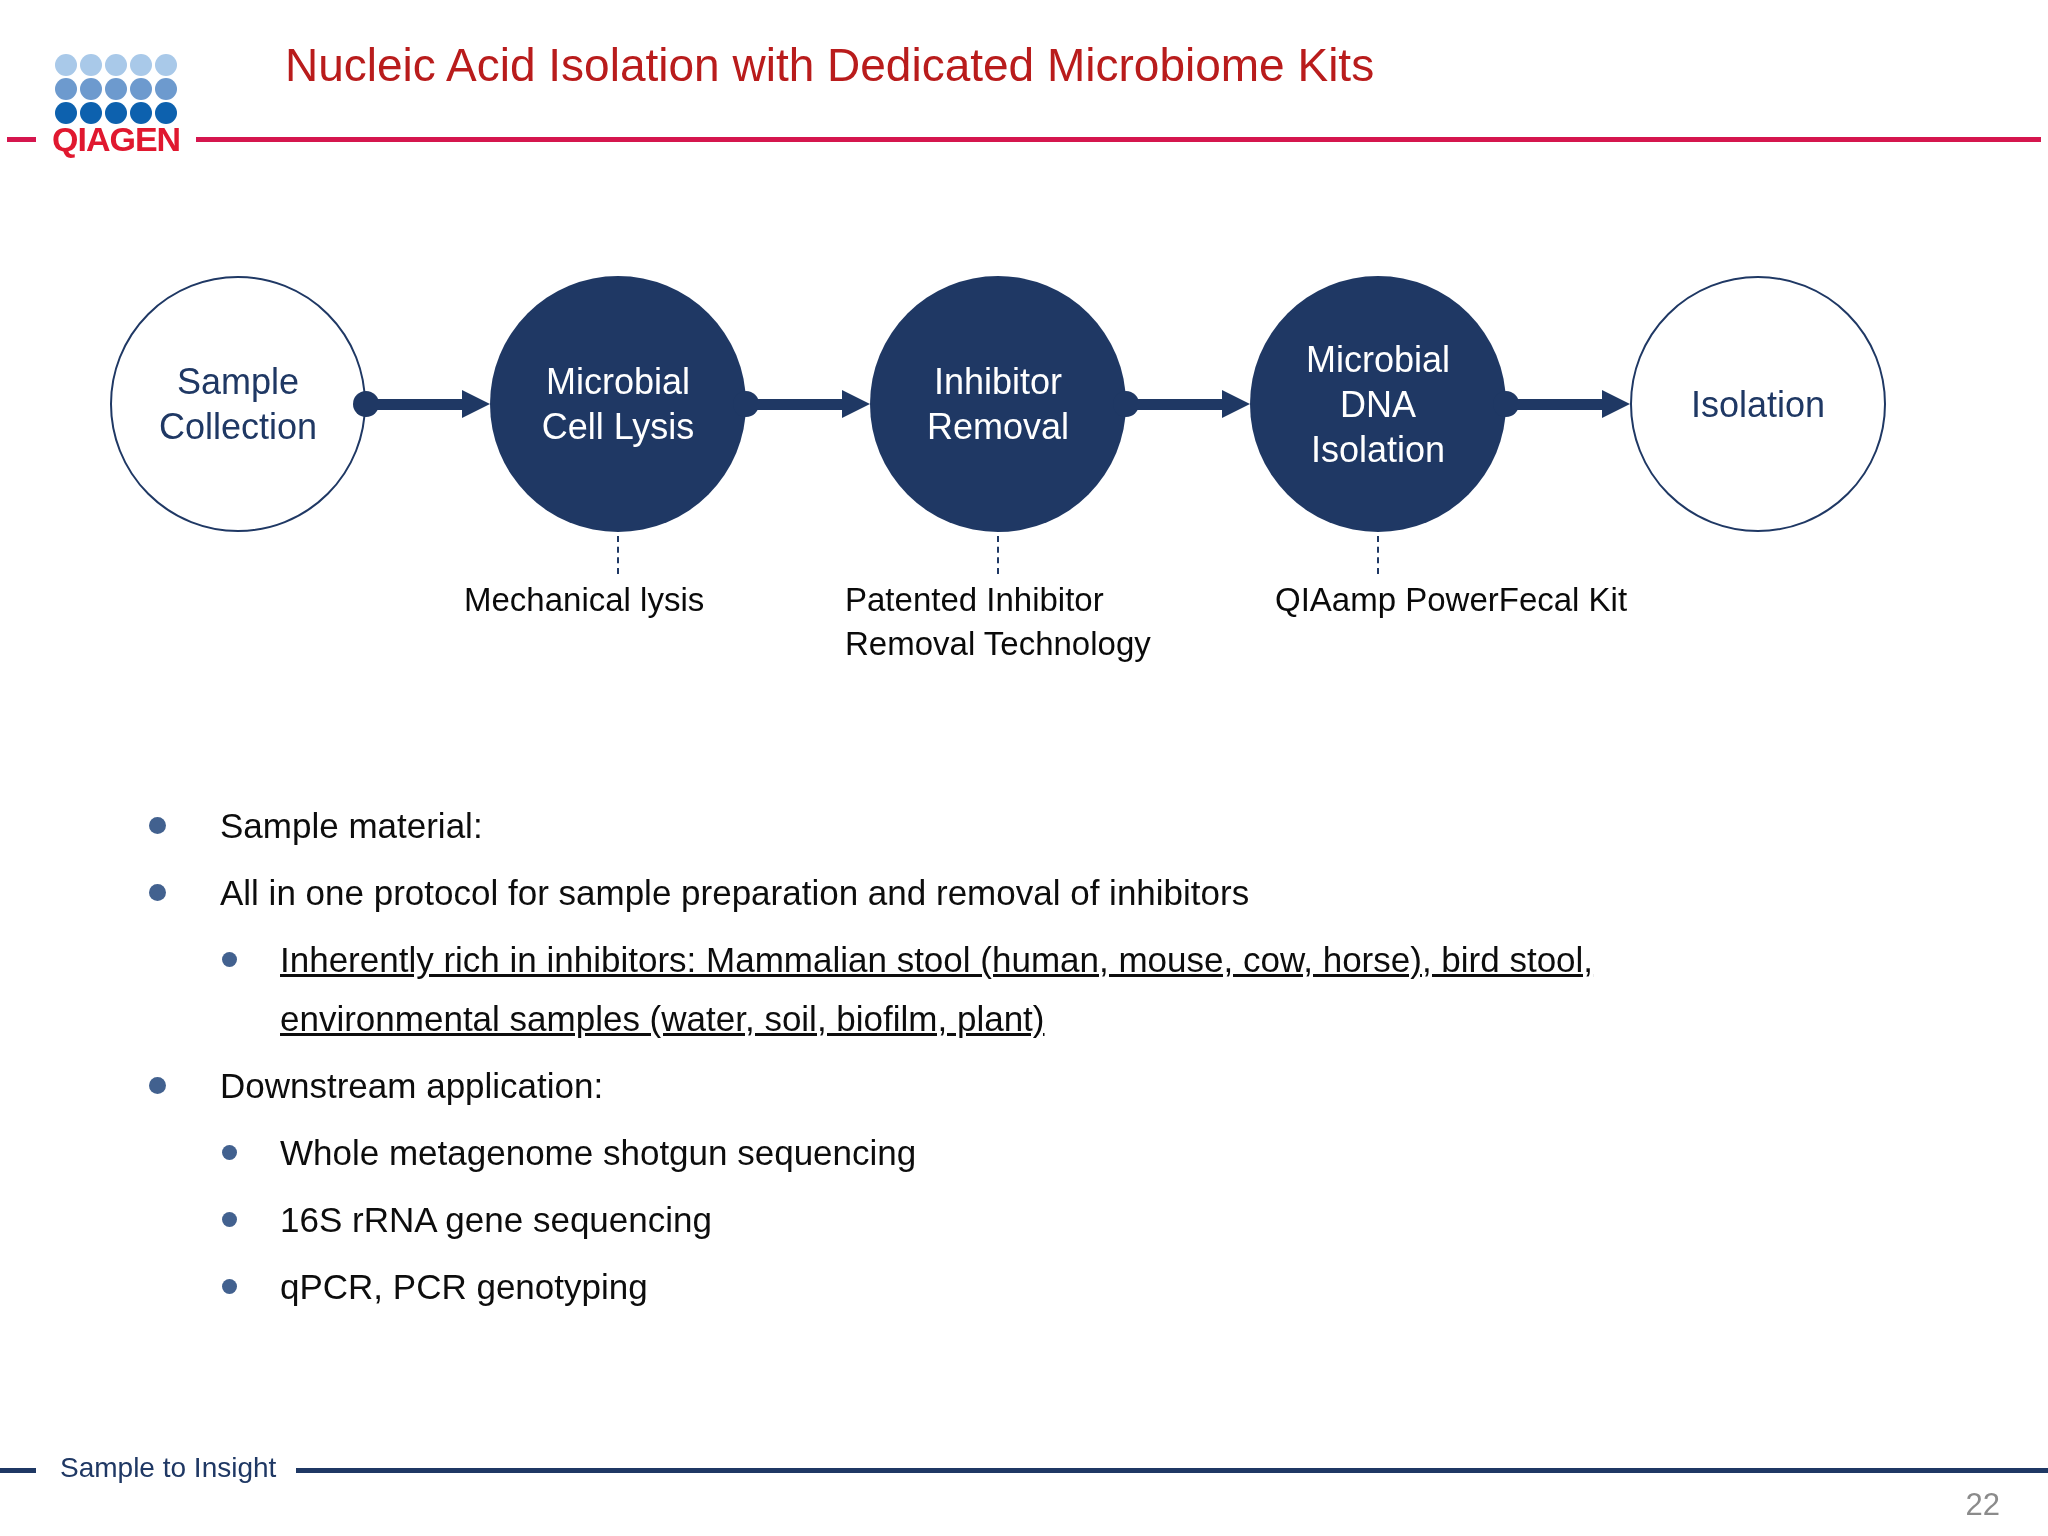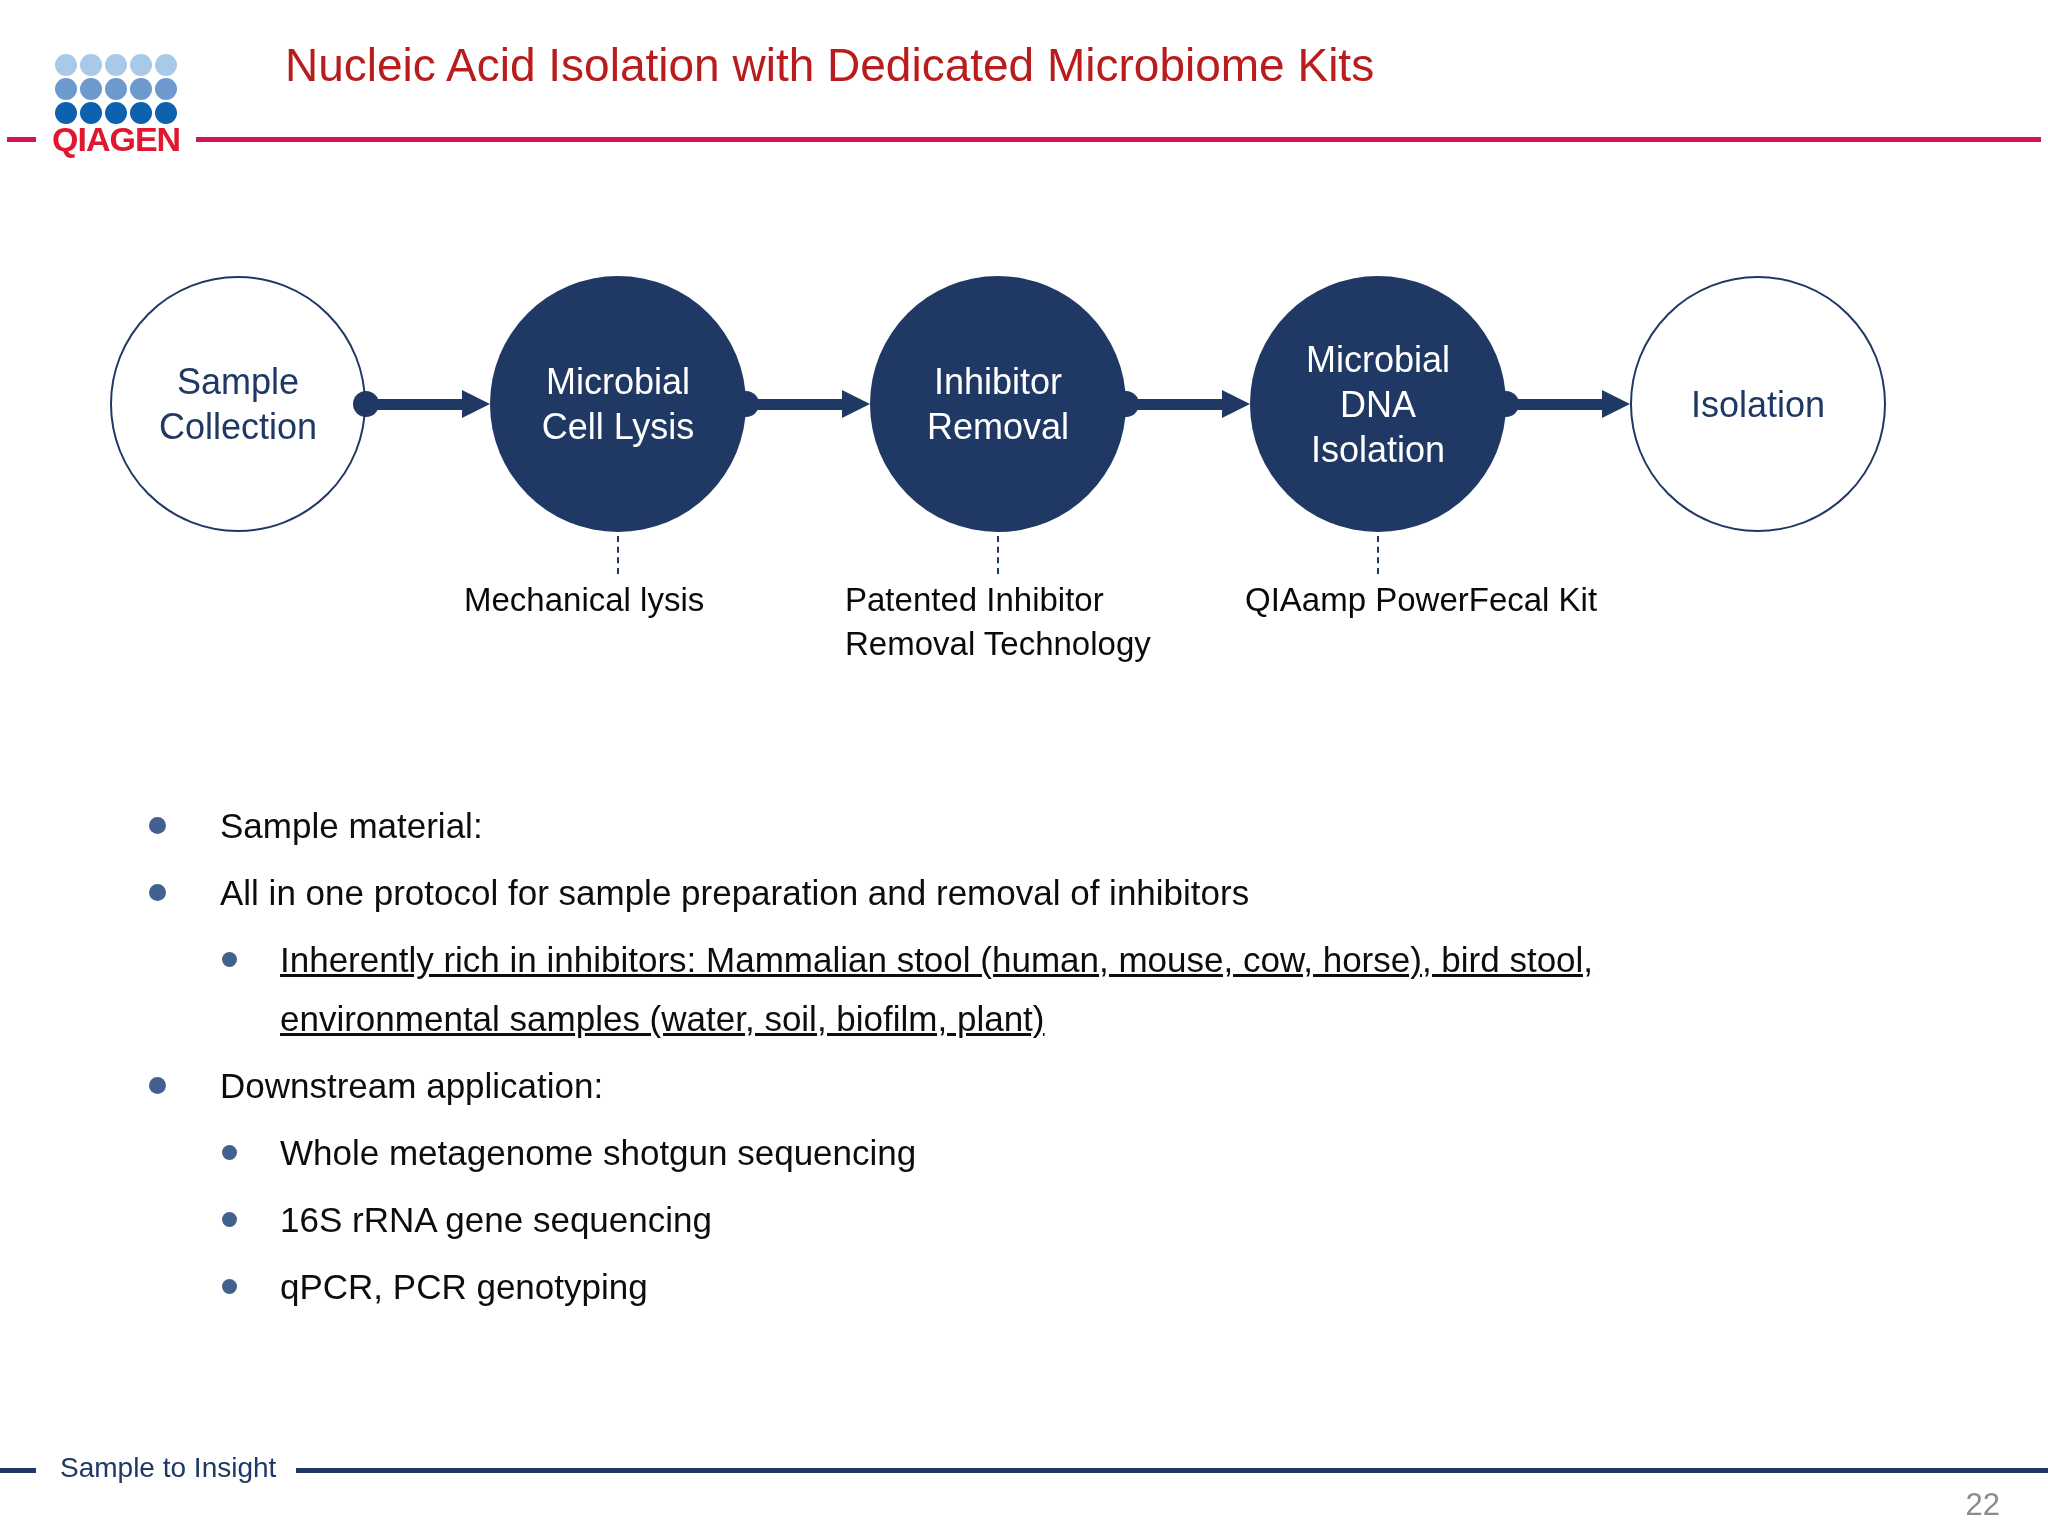--- a/index.html
+++ b/index.html
@@ -174,21 +174,21 @@
   <div class="abs dash-connector" style="left:997px;"></div>
   <div class="abs dash-connector" style="left:1377px;"></div>
 
   <div class="abs flow-note" style="left:464px;">
     <div>Mechanical lysis</div>
   </div>
   <div class="abs flow-note" style="left:845px;">
     <div>Patented Inhibitor</div>
     <div>Removal Technology</div>
   </div>
-  <div class="abs flow-note" style="left:1245px;">
+  <div class="abs flow-note" style="left:1275px;">
     <div>QIAamp PowerFecal Kit</div>
   </div>
 </div>
 
 <div class="abs bullet-list">
   <div class="bullet-item lvl1">
     <span class="bullet-dot"></span>
     <span>Sample material:</span>
   </div>
   <div class="bullet-item lvl1">

